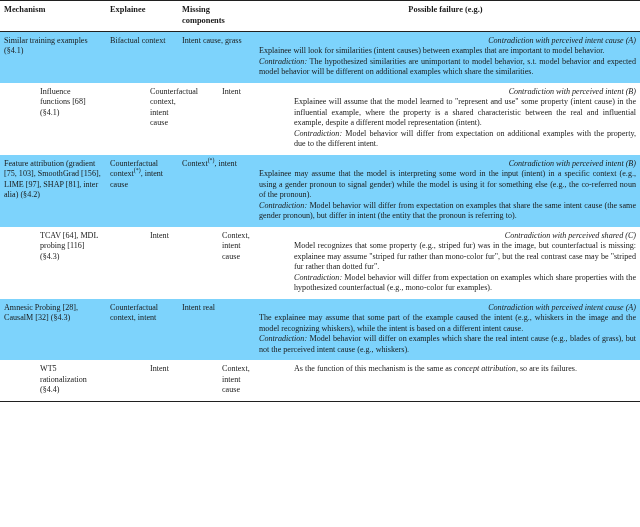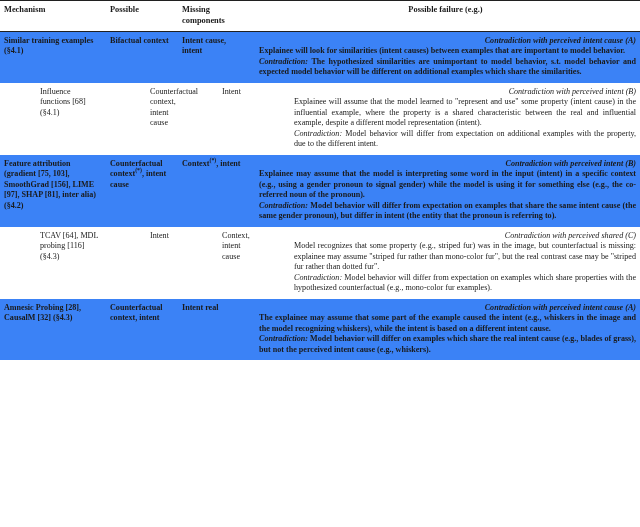--- a/index.html
+++ b/index.html
@@ -50,21 +50,21 @@
   thead th.failcol { padding-left: 5px; text-align: center; }
 
   tbody td {
     vertical-align: top;
     padding: 4px 8px 5px 0;
     line-height: 1.30;
   }
   tbody td.first { padding-left: 4px; }
   tbody td.failcol { padding-left: 5px; padding-right: 4px; }
 
-  tbody tr.shaded td { background: #3b82f6; font-weight: bold; }
+  tbody tr.shaded td { background: #7dd3fc; }
   tbody tr.plain td { background: #ffffff; padding-left: 40px; }
 
   tbody tr.lastrow td { border-bottom: 1.3px solid #202020; }
 
   .just { text-align: justify; text-justify: inter-word; }
 
   .it { font-style: italic; text-align: right; }
 
   .hdr-line { display: block; }
 
@@ -84,34 +84,34 @@
   <table class="paper-table">
     <colgroup>
       <col class="c-mech">
       <col class="c-func">
       <col class="c-miss">
       <col class="c-fail">
     </colgroup>
     <thead>
       <tr>
         <th class="first">Mechanism</th>
-        <th>Possible</th>
+        <th>Explainee</th>
         <th>
             <span class="hdr-line">Missing</span>
             <span class="hdr-line">components</span>
           </th>
         <th class="failcol">Possible failure (e.g.)</th>
       </tr>
     </thead>
     <tbody>
 
       <tr class="shaded">
         <td class="first">Similar training examples (§4.1)</td>
         <td>Bifactual context</td>
-        <td>Intent cause, intent</td>
+        <td>Intent cause, grass</td>
         <td class="failcol">
           <div class="para it">Contradiction with perceived intent cause (A)</div>
           <div class="para just">Explainee will look for similarities (intent causes) between examples that are important to model behavior.</div>
           <div class="para just"><span class="it">Contradiction:</span> <span>The hypothesized similarities are unimportant to model behavior, s.t. model behavior and expected model behavior will be different on additional examples which share the similarities.</span></div>
         </td>
       </tr>
 
       <tr class="plain">
         <td class="first">Influence functions [68] (§4.1)</td>
         <td>Counterfactual context, intent cause</td>
@@ -149,16 +149,24 @@
         <td class="first">Amnesic Probing [28], CausalM [32] (§4.3)</td>
         <td>Counterfactual context, intent</td>
         <td>Intent real</td>
         <td class="failcol">
           <div class="para it">Contradiction with perceived intent cause (A)</div>
           <div class="para just">The explainee may assume that some part of the example caused the intent (e.g., whiskers in the image and the model recognizing whiskers), while the intent is based on a different intent cause.</div>
           <div class="para just"><span class="it">Contradiction:</span> <span>Model behavior will differ on examples which share the real intent cause (e.g., blades of grass), but not the perceived intent cause (e.g., whiskers).</span></div>
         </td>
       </tr>
 
+      <tr class="plain lastrow">
+        <td class="first">WT5 rationalization (§4.4)</td>
+        <td>Intent</td>
+        <td>Context, intent cause</td>
+        <td class="failcol">
+          <div class="para just"><span>As the function of this mechanism is the same as </span><span class="it">concept attribution</span><span>, so are its failures.</span></div>
+        </td>
+      </tr>
 
     </tbody>
   </table>
 </div>
 
 </body></html>

